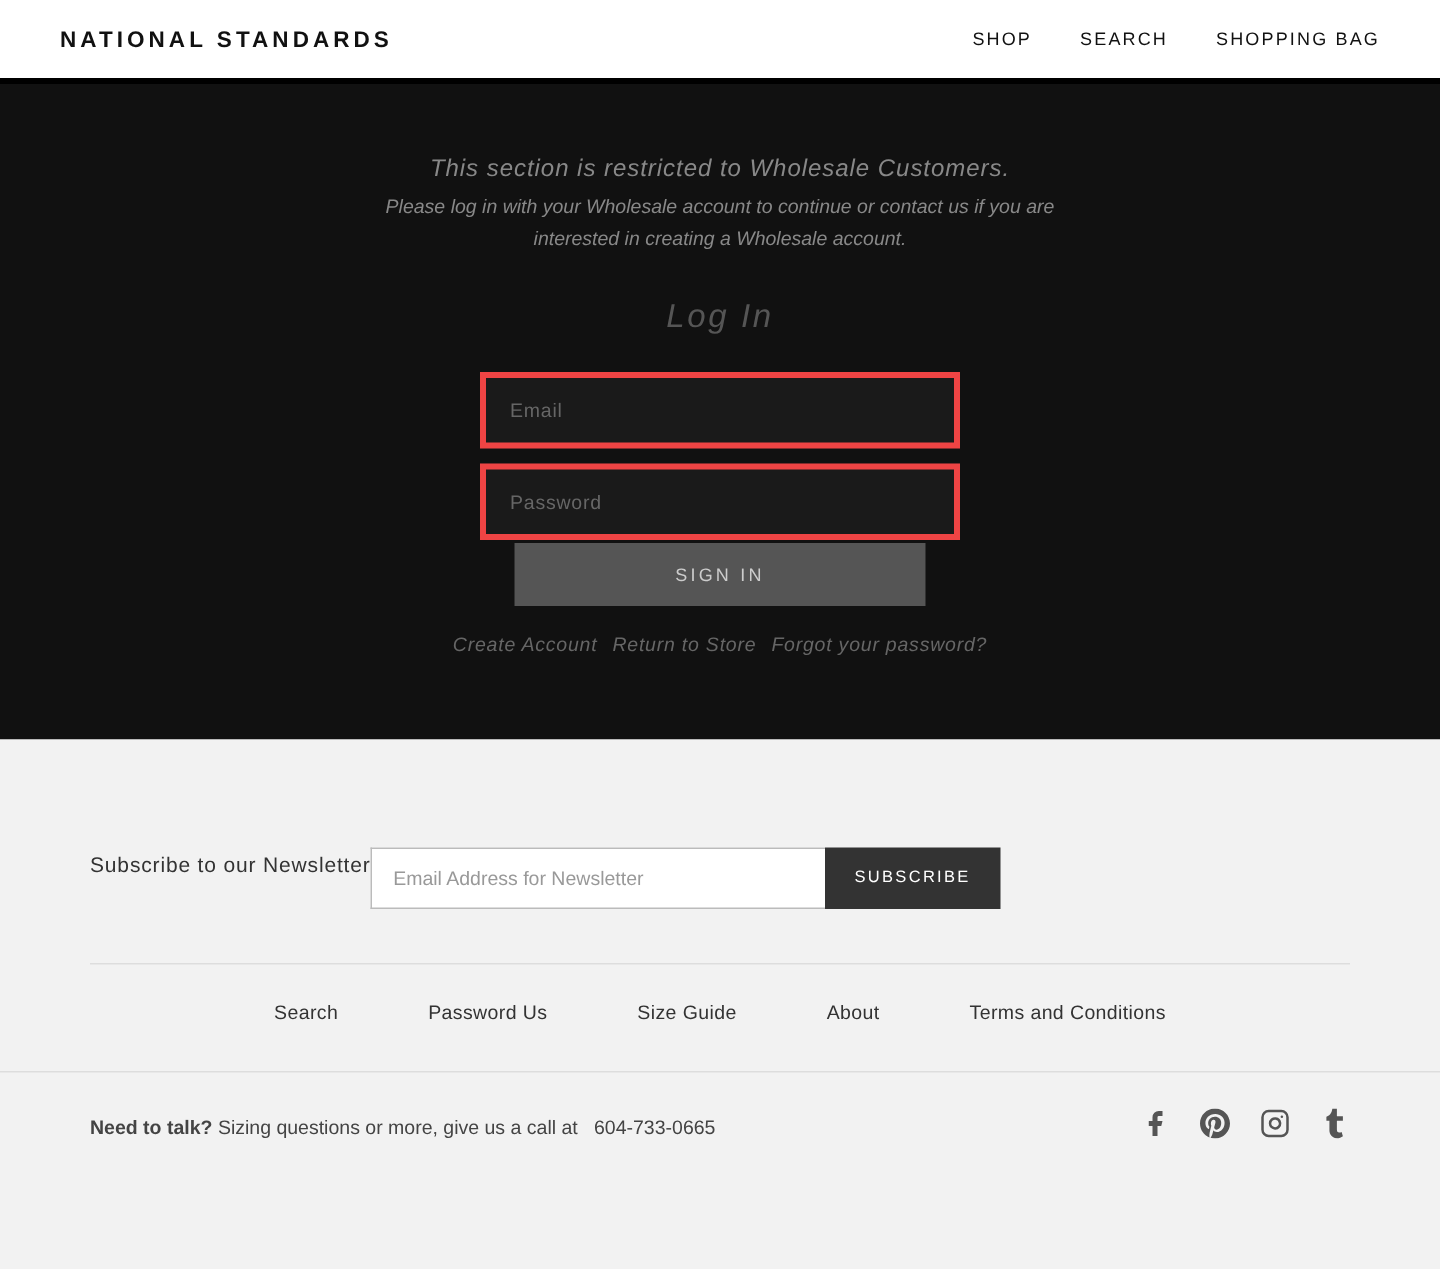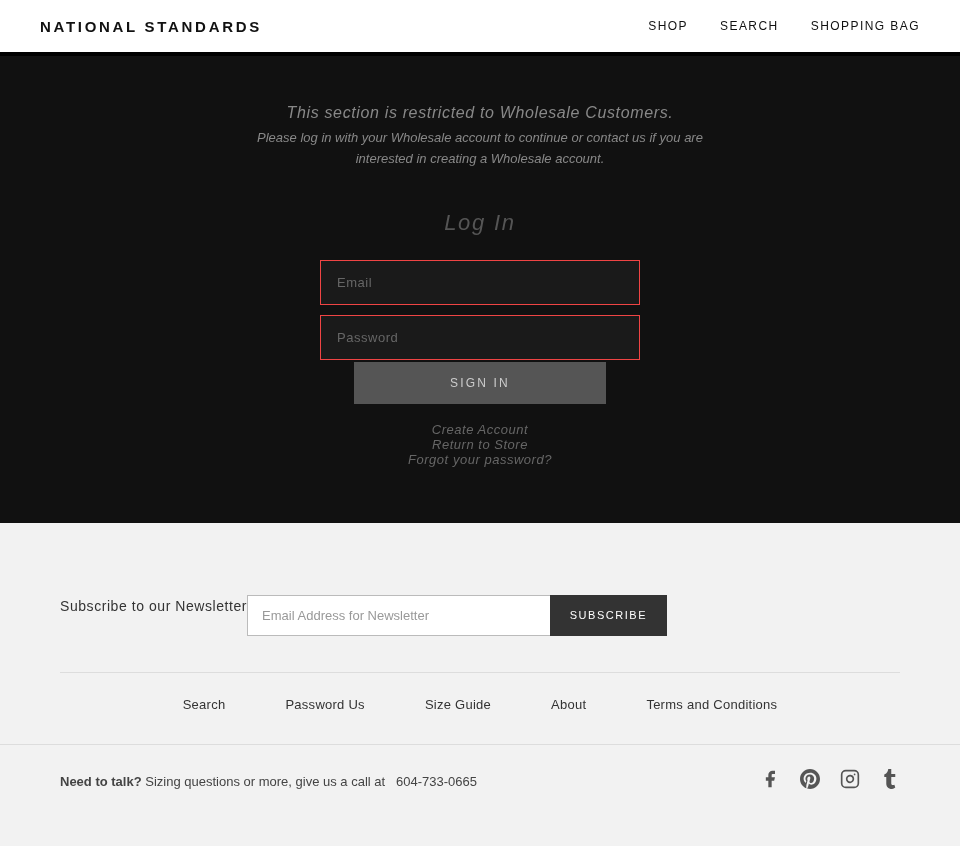--- a/index.html
+++ b/index.html
@@ -51,64 +51,65 @@
       letter-spacing: 0.04em;
       margin-bottom: 6px;
       font-style: italic;
     }
     .wholesale-desc {
       font-size: 13px;
       color: #888;
       text-align: center;
       max-width: 480px;
       line-height: 1.6;
-      margin-bottom: 40px;
+      margin-bottom: 28px;
       font-style: italic;
     }
     .login-title {
       font-size: 22px;
       color: #555;
       letter-spacing: 0.08em;
       font-weight: 300;
       margin-bottom: 24px;
       font-style: italic;
     }
     .login-form {
       display: flex;
       flex-direction: column;
       gap: 10px;
       width: 320px;
     }
     .login-form input {
       width: 100%;
       padding: 14px 16px;
       font-size: 13px;
-      border: 1px solid #ef4444;
+      border: 4px solid #ef4444;
       background: #1a1a1a;
       color: #888;
       outline: none;
       letter-spacing: 0.04em;
     }
     .login-form input::placeholder { color: #666; }
     .sign-in-btn {
-      width: 252px;
+      width: 274px;
       padding: 14px;
       background: #555;
       color: #ccc;
       font-size: 12px;
       letter-spacing: 0.18em;
       text-transform: uppercase;
       border: none;
       cursor: pointer;
       margin-top: 2px;
     }
     .form-links {
       display: flex;
-      flex-direction: column;
-      align-items: center;
+      flex-direction: row;
+      align-items: center;
+      gap: 10px;
       margin-top: 18px;
     }
     .form-links a {
       font-size: 13px;
       color: #666;
       text-decoration: none;
       letter-spacing: 0.04em;
       cursor: pointer;
       font-style: italic;
     }

